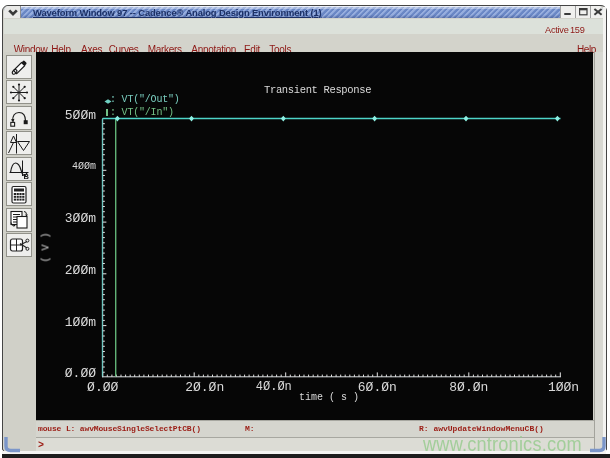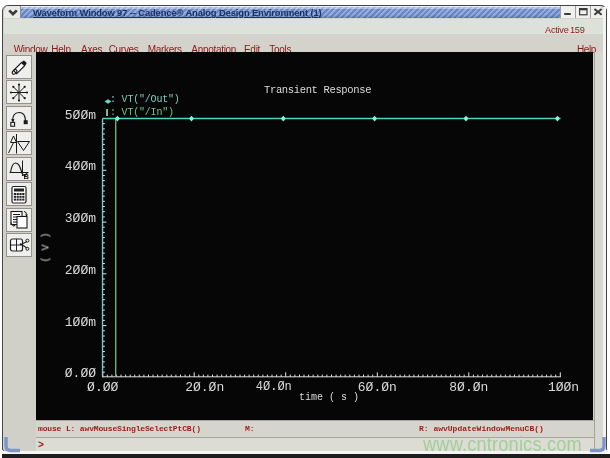--- a/index.html
+++ b/index.html
@@ -188,21 +188,21 @@
 </svg>
 <div class="abs gs ptxt" style="left:264px;top:85px;font-size:10.5px;line-height:10px;letter-spacing:-0.35px">Transient Response</div>
 <svg class="abs" style="left:103.5px;top:97.5px" width="8" height="7" viewBox="0 0 8 7">
  <path d="M0.5 3.5 L4 1.3 L7.5 3.5 L4 5.7 Z" fill="#6fd0c2"></path>
 </svg>
 <div class="abs gs ptxt" style="left:110px;top:95px;font-size:10px;line-height:10px;letter-spacing:-0.2px;color:#79cdbf">: VT("/Out")</div>
 <div class="abs" style="left:106px;top:108.5px;width:2px;height:7px;background:#74c287"></div>
 <div class="abs gs ptxt" style="left:110px;top:107.5px;font-size:10px;line-height:10px;letter-spacing:-0.2px;color:#74c287">: VT("/In")</div>
 
 <div class="abs gs ptxt ylab" style="left:55px;top:108.5px;width:41px;text-align:right;font-size:13px;line-height:13px">5ØØm</div>
-<div class="abs gs ptxt ylab" style="left:55px;top:160.3px;width:41px;text-align:right;font-size:13px;line-height:13px">4ØØm</div>
+<div class="abs gs ptxt ylab" style="left:55px;top:160.3px;width:41px;text-align:right;font-size:10px;line-height:13px">4ØØm</div>
 <div class="abs gs ptxt ylab" style="left:55px;top:212.1px;width:41px;text-align:right;font-size:13px;line-height:13px">3ØØm</div>
 <div class="abs gs ptxt ylab" style="left:55px;top:263.9px;width:41px;text-align:right;font-size:13px;line-height:13px">2ØØm</div>
 <div class="abs gs ptxt ylab" style="left:55px;top:315.6px;width:41px;text-align:right;font-size:13px;line-height:13px">1ØØm</div>
 <div class="abs gs ptxt ylab" style="left:55px;top:367.4px;width:41px;text-align:right;font-size:13px;line-height:13px">Ø.ØØ</div>
 
 <div class="abs gs ptxt" style="left:72.7px;top:380.5px;width:60px;text-align:center;font-size:13px;line-height:13px">Ø.ØØ</div>
 <div class="abs gs ptxt" style="left:164.2px;top:380.5px;width:60px;text-align:right;font-size:13px;line-height:13px">2Ø.Øn</div>
 <div class="abs gs ptxt" style="left:255.8px;top:380.5px;width:60px;font-size:12px;line-height:13px">4Ø.Øn</div>
 <div class="abs gs ptxt" style="left:347.3px;top:380.5px;width:60px;text-align:center;font-size:13px;line-height:13px">6Ø.Øn</div>
 <div class="abs gs ptxt" style="left:438.8px;top:380.5px;width:60px;text-align:center;font-size:13px;line-height:13px">8Ø.Øn</div>

